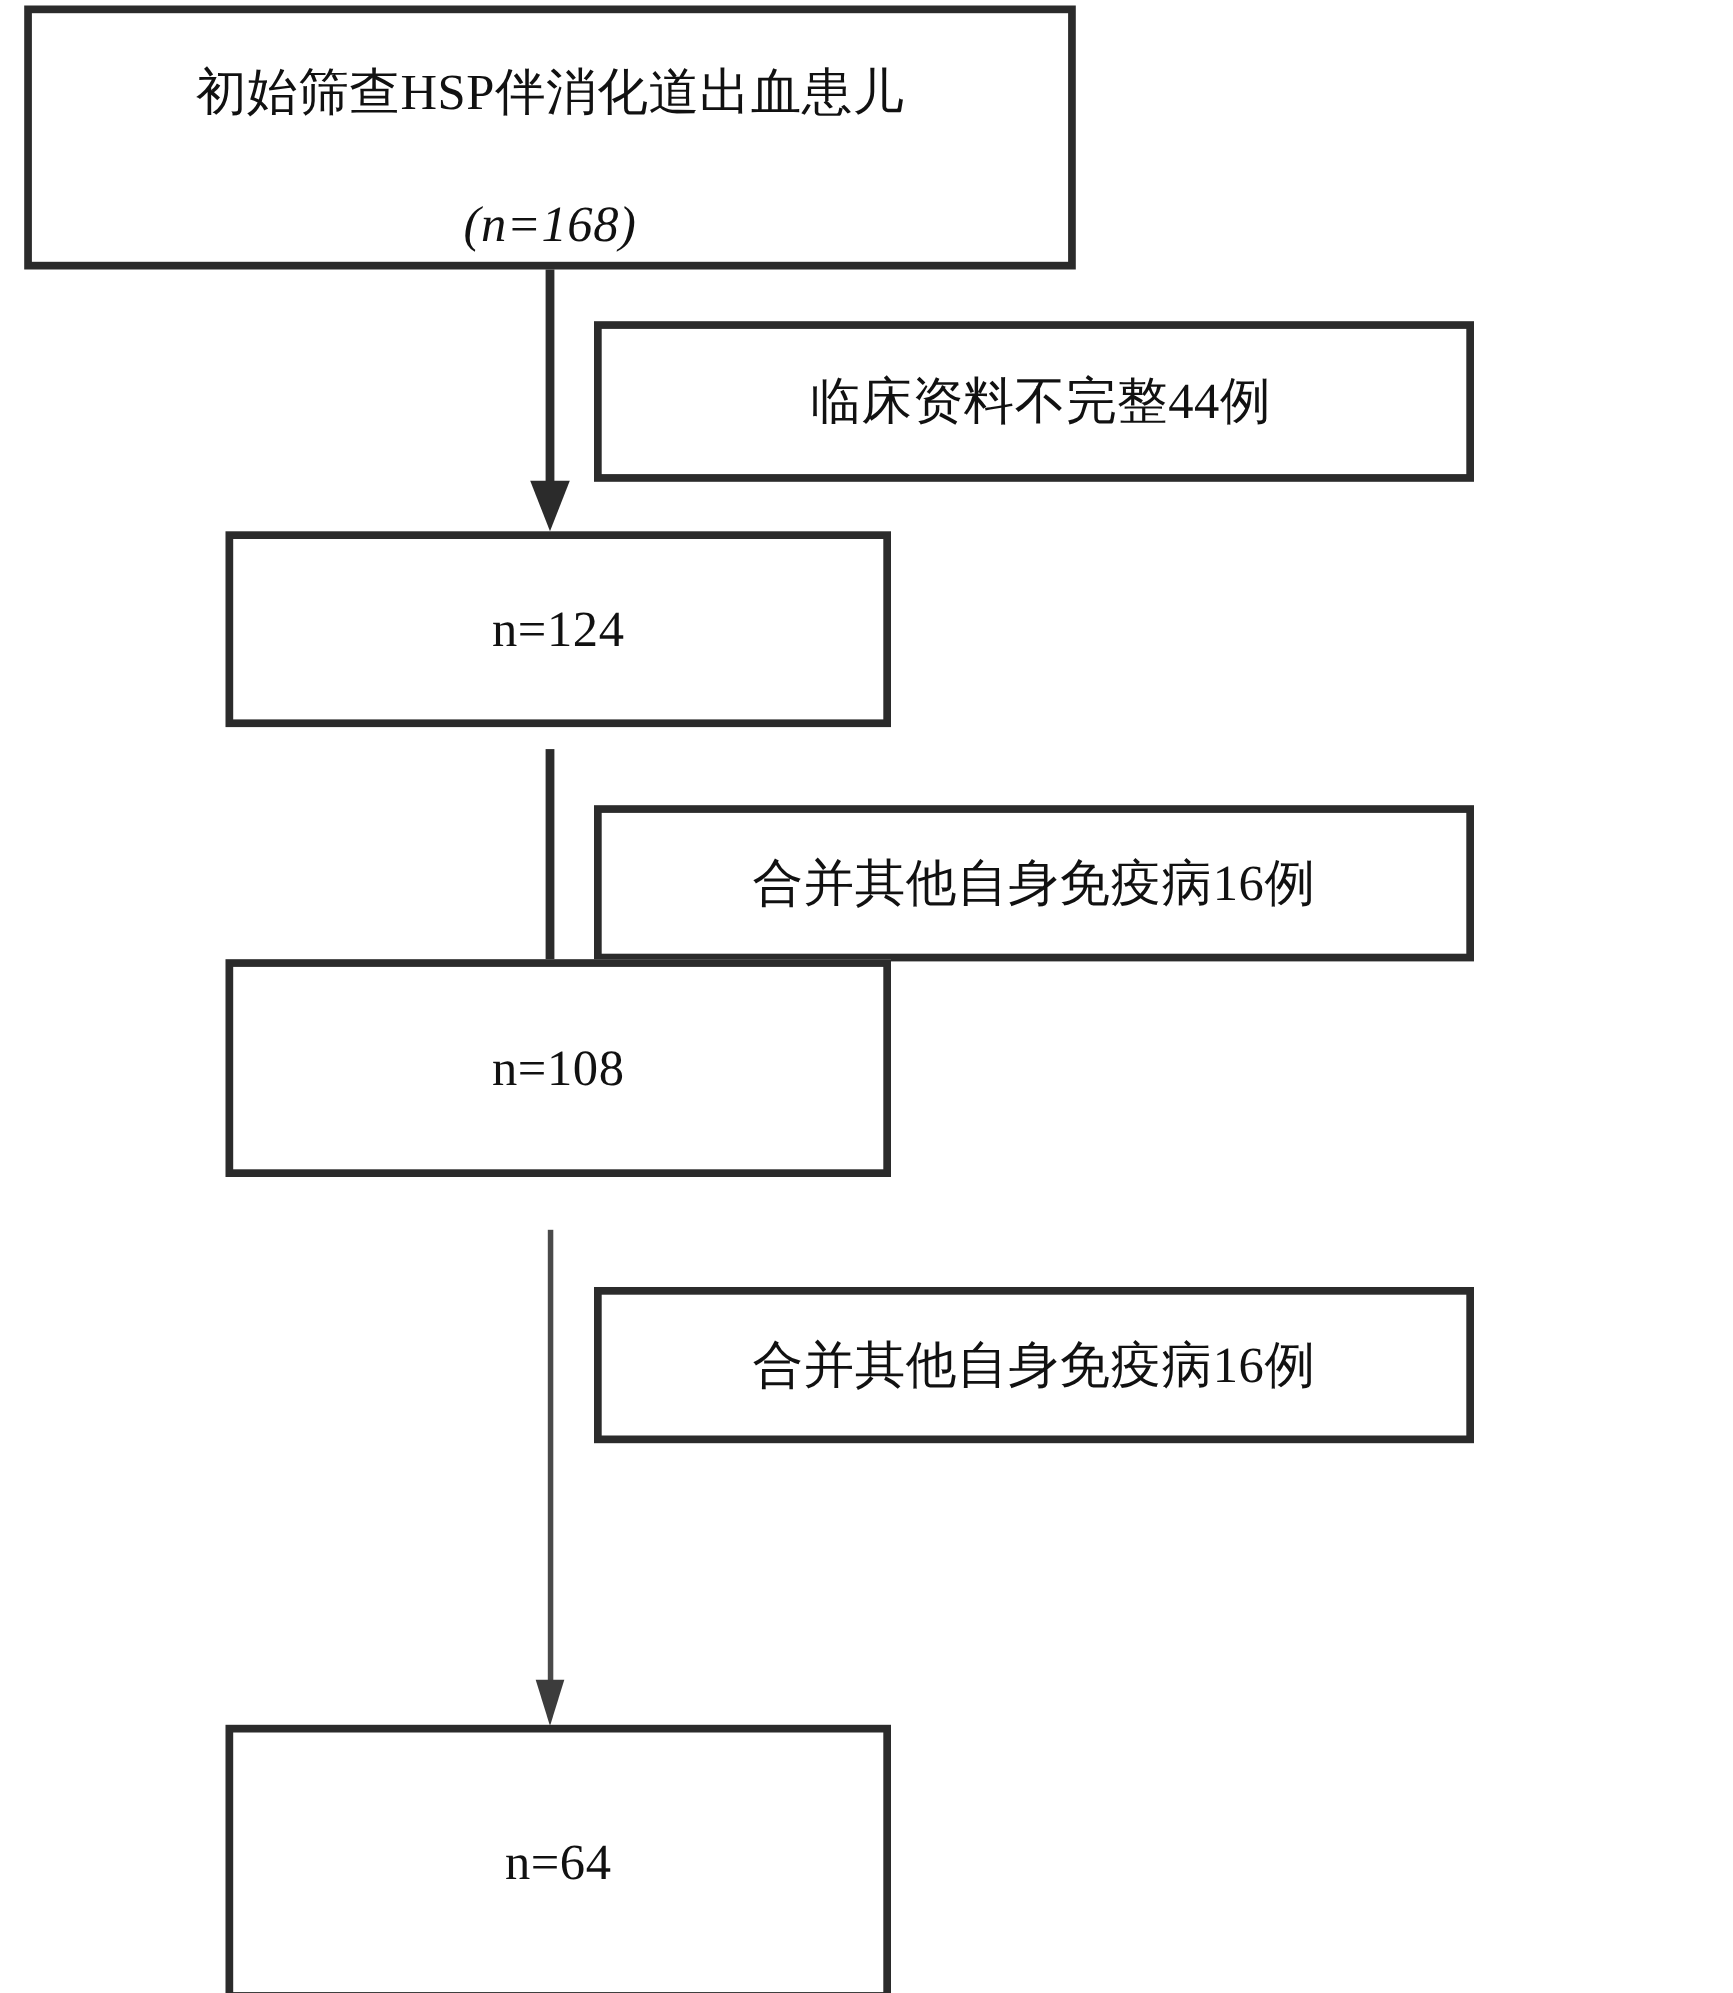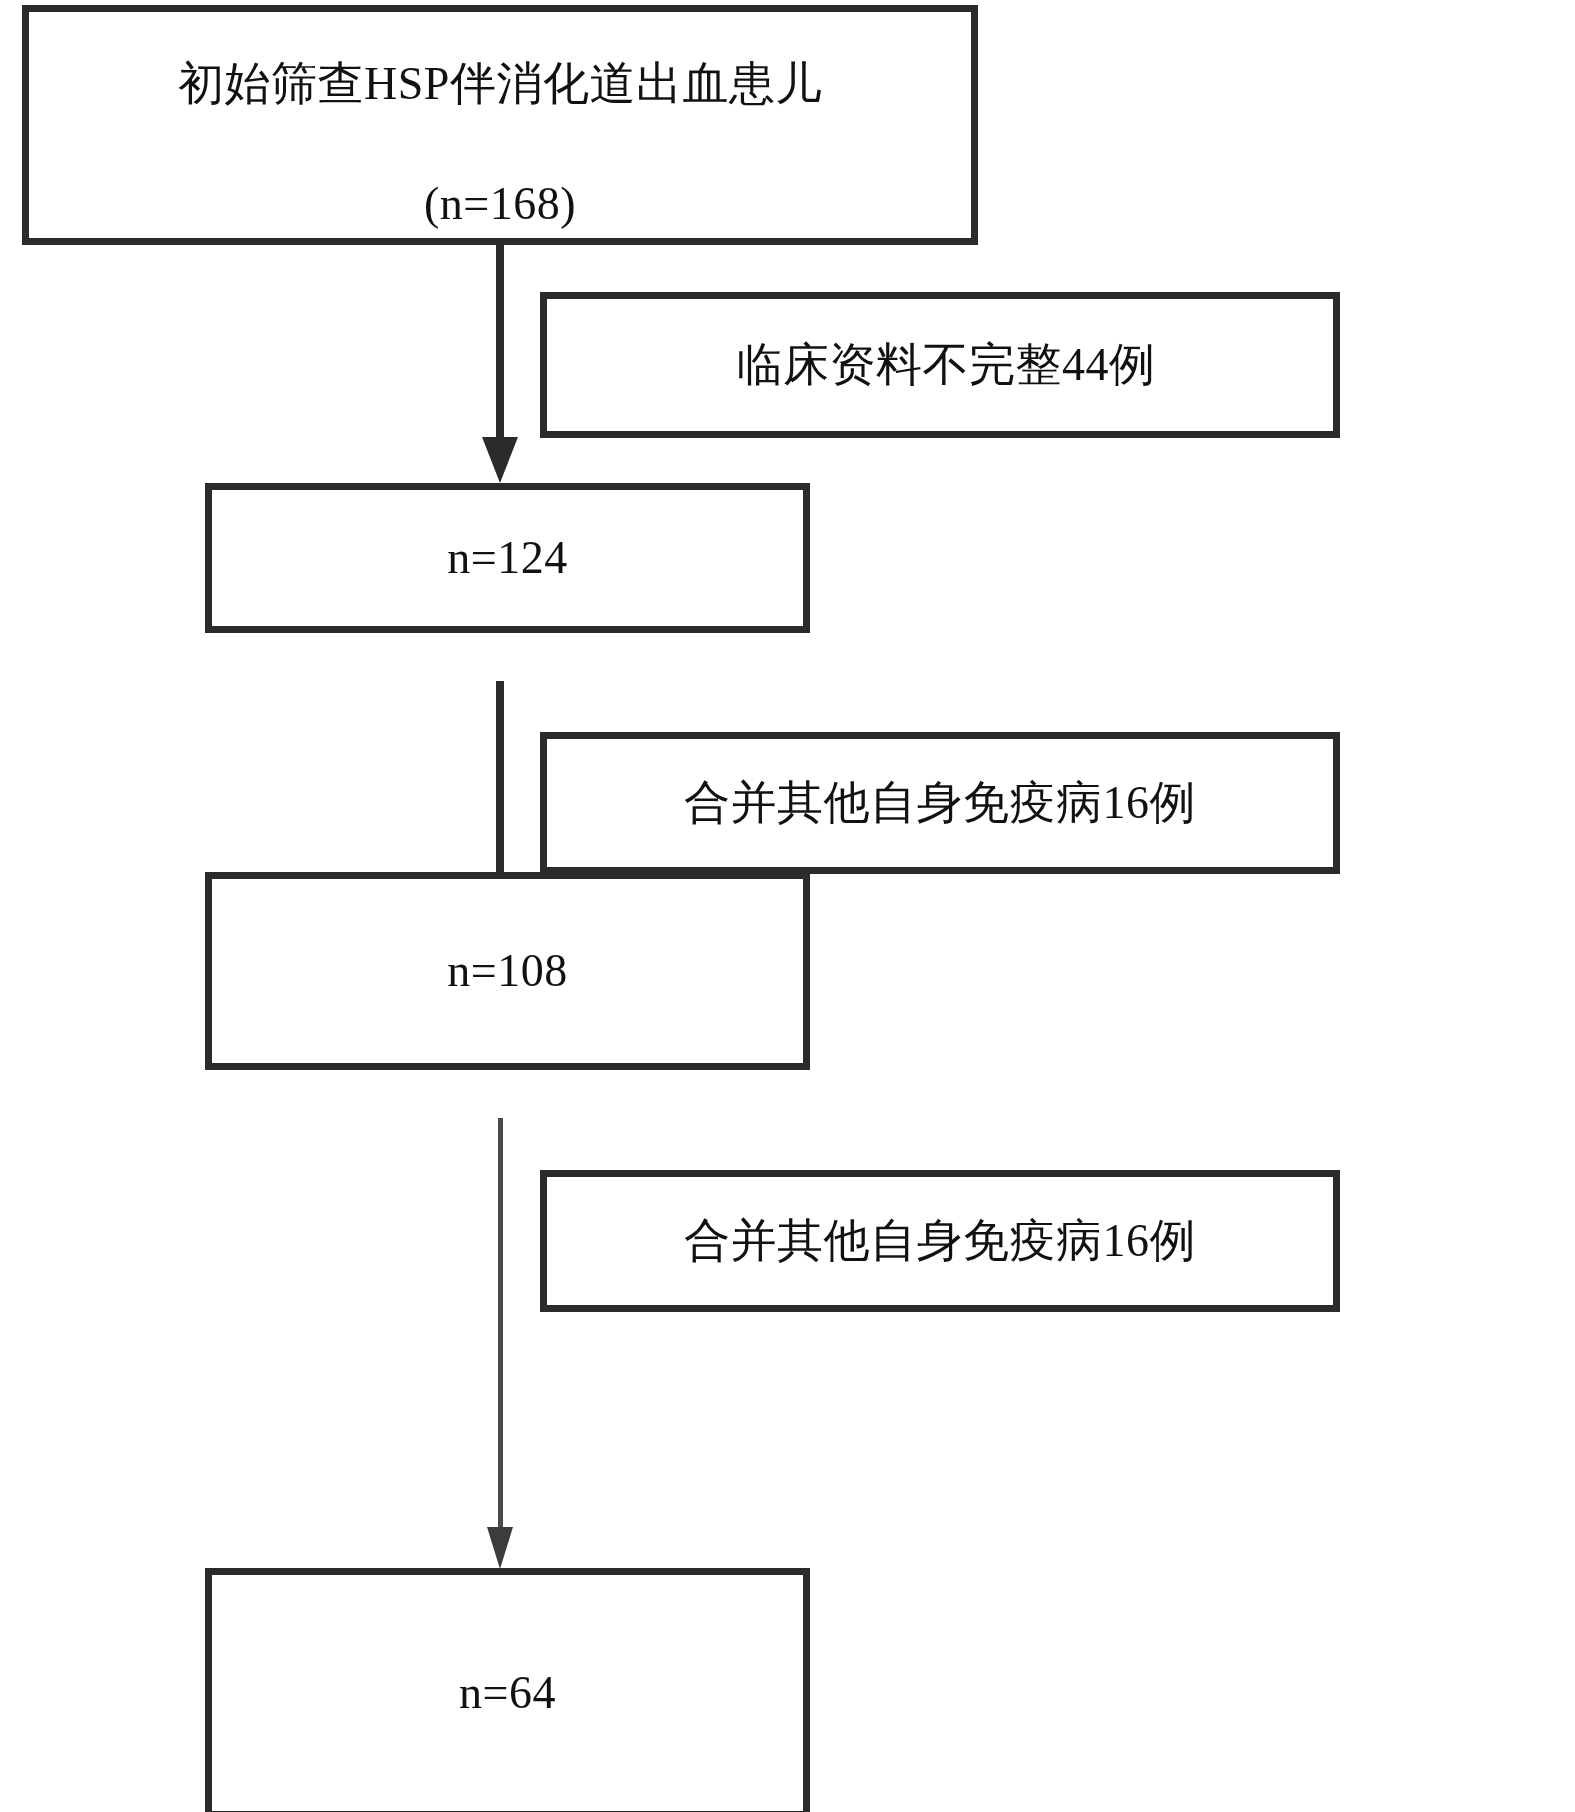--- a/index.html
+++ b/index.html
@@ -26,32 +26,33 @@
     text-align: center;
   }
   .node-text {
     font-size: 46px;
     line-height: 1.30;
     color: #111111;
     letter-spacing: 0.5px;
     white-space: pre-line;
   }
   .node-text .nvar {
+    font-style: italic;
   }
   
   #node-screened {
     left: 22px;  top: 5px;    width: 956px;  height: 240px;
   }
   #node-screened .node-text { padding-bottom: 22px; }
 
   #node-excl-incomplete {
     left: 540px; top: 292px;  width: 800px;  height: 146px; padding-left: 12px;
   }
   #node-eligible-124 {
-    left: 205px; top: 483px;  width: 605px;  height: 150px;
+    left: 205px; top: 483px;  width: 605px;  height: 178px;
   }
   #node-excl-autoimmune-1 {
     left: 540px; top: 732px;  width: 800px;  height: 142px;
   }
   #node-eligible-108 {
     left: 205px; top: 872px;  width: 605px;  height: 198px;
   }
   #node-excl-autoimmune-2 {
     left: 540px; top: 1170px; width: 800px;  height: 142px;
   }

